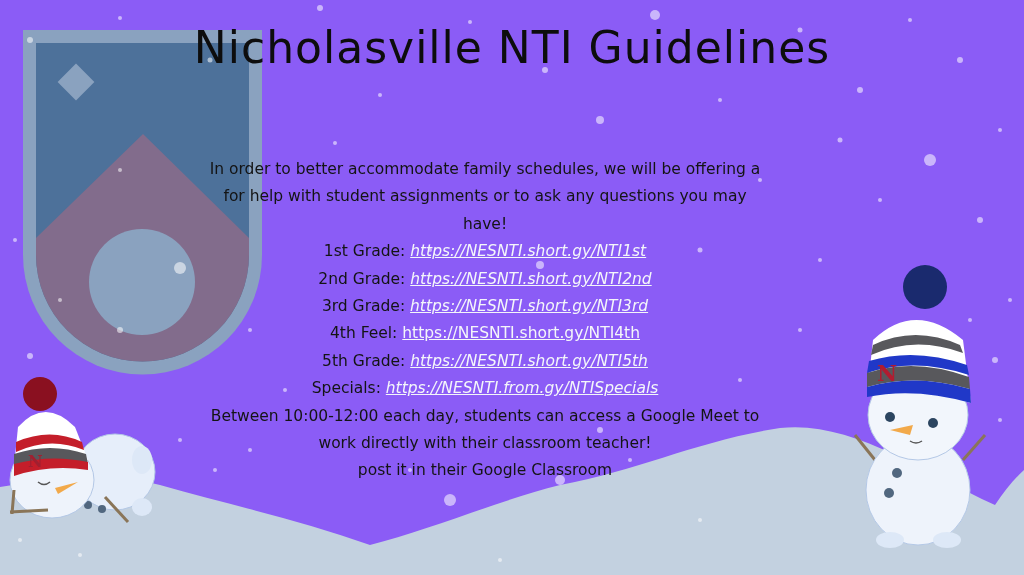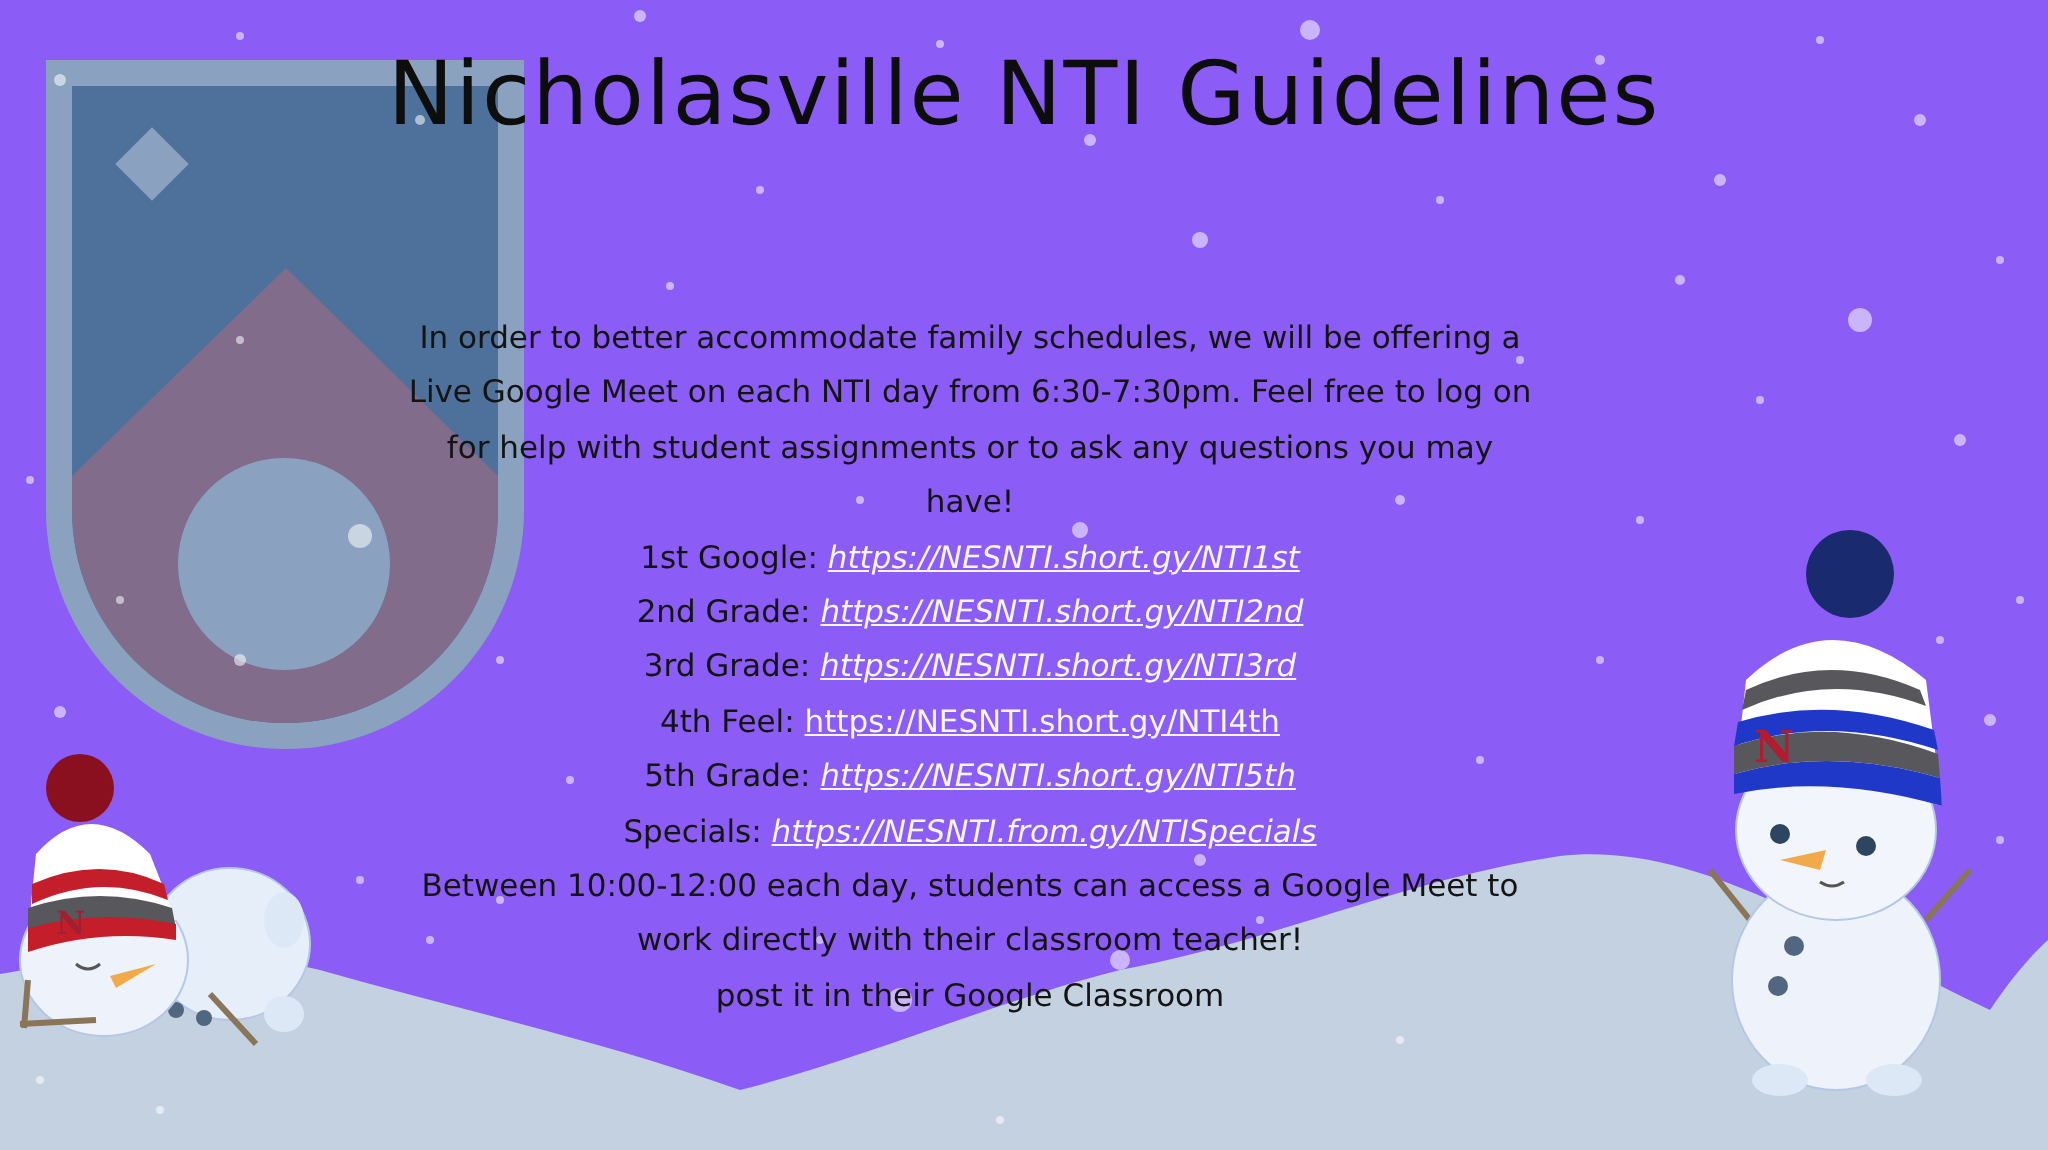--- a/index.html
+++ b/index.html
@@ -82,26 +82,25 @@
       <circle cx="120" cy="170" r="2"></circle>
         <circle cx="20" cy="540" r="2"></circle>
         <circle cx="80" cy="555" r="2"></circle>
     </g>
   </svg>
 
   <div class="title">Nicholasville NTI Guidelines</div>
 
   <div class="content">
     <p>In order to better accommodate family schedules, we will be offering a</p>
-    <p>Live Google Meet on each NTI day from 6:30-7:30pm. Feel free to log on</p>
     <p>for help with student assignments or to ask any questions you may</p>
     <p>have!</p>
 
     <p>
-      <span>1st Google:</span>
+      <span>1st Grade:</span>
       <a class="link">https://NESNTI.short.gy/NTI1st</a>
     </p>
     <p>
       <span>2nd Grade:</span>
       <a class="link">https://NESNTI.short.gy/NTI2nd</a>
     </p>
     <p>
       <span>3rd Grade:</span>
       <a class="link">https://NESNTI.short.gy/NTI3rd</a>
     </p>

